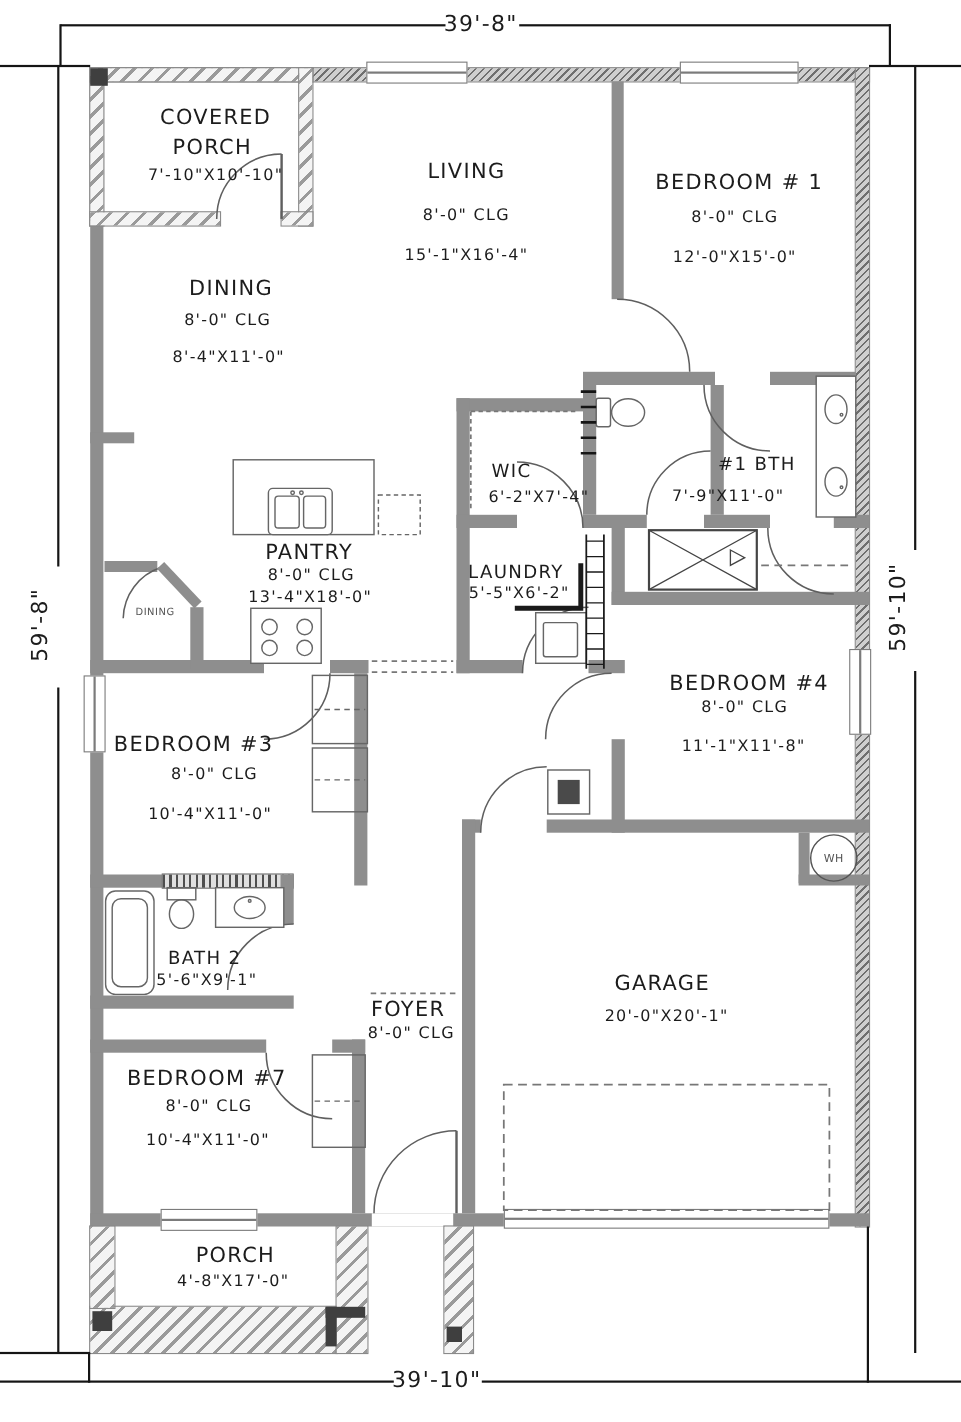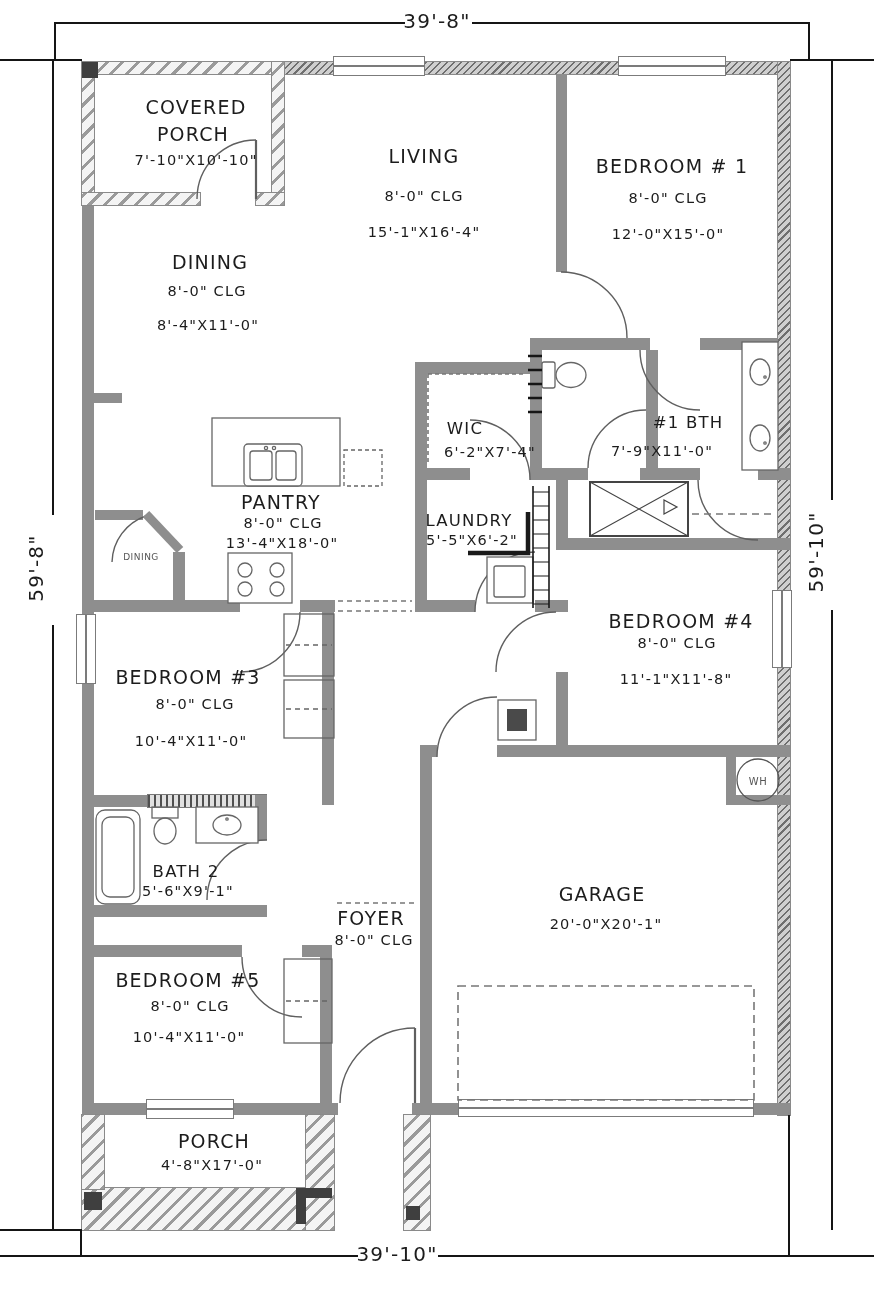--- a/index.html
+++ b/index.html
@@ -222,34 +222,34 @@
 
   <div class="lbl tiny" style="left:141px;top:557px">DINING</div>
 
   <div class="lbl rm" style="left:469px;top:520px">LAUNDRY</div>
   <div class="lbl rs" style="left:472px;top:540px">5'-5"X6'-2"</div>
 
   <div class="lbl rn" style="left:681px;top:621px">BEDROOM #4</div>
   <div class="lbl rs" style="left:677px;top:643px">8'-0" CLG</div>
   <div class="lbl rs" style="left:676px;top:679px">11'-1"X11'-8"</div>
 
-  <div class="lbl rn" style="left:188px;top:677px">BEDROOM #3</div>
+  <div class="lbl rn" style="left:176px;top:677px">BEDROOM #3</div>
   <div class="lbl rs" style="left:195px;top:704px">8'-0" CLG</div>
   <div class="lbl rs" style="left:191px;top:741px">10'-4"X11'-0"</div>
 
   <div class="lbl rm" style="left:186px;top:871px">BATH 2</div>
   <div class="lbl rs" style="left:188px;top:891px">5'-6"X9'-1"</div>
 
   <div class="lbl rn" style="left:371px;top:918px">FOYER</div>
   <div class="lbl rs" style="left:374px;top:940px">8'-0" CLG</div>
 
   <div class="lbl rn" style="left:602px;top:894px">GARAGE</div>
   <div class="lbl rs" style="left:606px;top:924px">20'-0"X20'-1"</div>
 
-  <div class="lbl rn" style="left:188px;top:980px">BEDROOM #5</div>
+  <div class="lbl rn" style="left:188px;top:980px">BEDROOM #7</div>
   <div class="lbl rs" style="left:190px;top:1006px">8'-0" CLG</div>
   <div class="lbl rs" style="left:189px;top:1037px">10'-4"X11'-0"</div>
 
   <div class="lbl rn" style="left:214px;top:1141px">PORCH</div>
   <div class="lbl rs" style="left:212px;top:1165px">4'-8"X17'-0"</div>
 
   <div class="lbl tiny" style="left:758px;top:781px;font-size:10px">WH</div>
 </div>
 
 </body></html>

